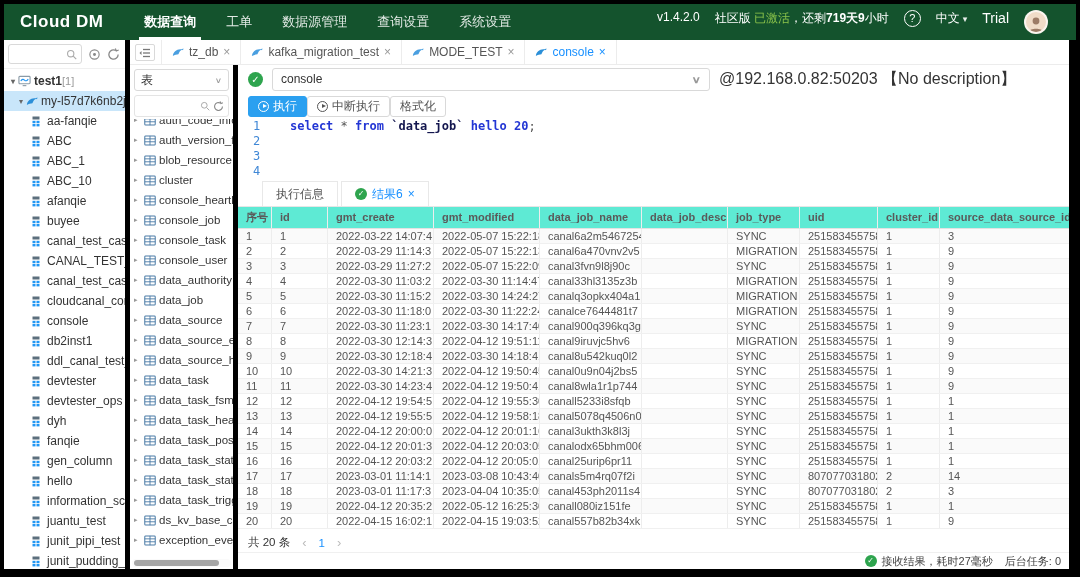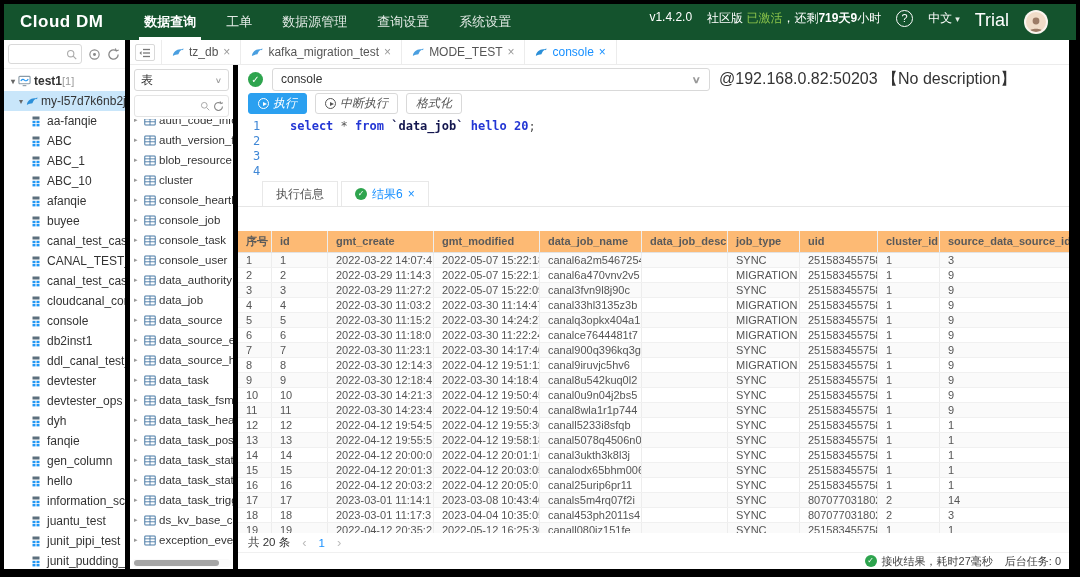--- a/index.html
+++ b/index.html
@@ -17,21 +17,21 @@
   .nav { display:flex; height:100%; }
   .nav-item { font-size:13px; line-height:36px; padding:0 15px; color:rgba(255,255,255,.88); cursor:pointer; position:relative; }
   .nav-item.active { font-weight:bold; color:#fff; }
   .nav-item.active::after { content:""; position:absolute; left:10px; right:10px; bottom:0; height:3px; background:#fff; }
   .topbar-right { margin-left:auto; display:flex; align-items:flex-start; gap:15px; padding-right:28px; font-size:12px; }
   .green-text { color:#8bc34a; }
   .edition b { font-weight:bold; }
   .help-circle { width:17px; height:17px; border:1px solid #fff; border-radius:50%; text-align:center; line-height:15px; font-size:11px; }
   .lang { display:flex; align-items:center; gap:3px; }
   .mini-caret { font-size:9px; opacity:.9; }
-  .user-name { font-size:18px; }
+  .user-name { font-size:14px; }
   .avatar { width:24px; height:24px; border-radius:50%; background:#f0dcc8; border:2px solid rgba(255,255,255,.7); overflow:hidden; display:flex; align-items:flex-end; justify-content:center; }
 
   
   .main { flex:1; display:flex; background:#000; gap:5px; min-height:0; padding-right:7px; }
 
   
   .tree-panel { width:121px; background:#fff; display:flex; flex-direction:column; flex-shrink:0; overflow:hidden; }
   .tree-search-row { display:flex; align-items:center; gap:4px; padding:4px 4px; border-bottom:1px solid #f0f0f0; }
   .tree-search { flex:1; min-width:0; height:20px; border:1px solid #d9d9d9; border-radius:3px; padding:0 16px 0 4px; font-size:11px; outline:none; }
   .tree-search-row .icon-btn { flex-shrink:0; }
@@ -72,21 +72,21 @@
 
   
   .content { flex:1; background:#fff; display:flex; flex-direction:column; min-width:0; }
   .console-row { height:28px; display:flex; align-items:center; gap:9px; padding:0 10px; flex-shrink:0; }
   .check-circle { width:15px; height:15px; border-radius:50%; background:#2ea44e; color:#fff; font-size:10px; line-height:15px; text-align:center; flex-shrink:0; }
   .check-circle.sm { width:12px; height:12px; font-size:8px; line-height:12px; }
   .console-select { width:438px; height:23px; border:1px solid #d9d9d9; border-radius:3px; display:flex; align-items:center; padding:0 8px; font-size:12px; color:#333; cursor:pointer; }
   .console-select .chev { margin-left:auto; color:#999; font-weight:bold; font-size:13px; transform:scaleY(.75); }
   .address { font-size:16px; color:#333; }
 
-  .toolbar { height:26px; display:flex; align-items:flex-start; gap:8px; padding:0 10px; flex-shrink:0;font-style:italic; }
+  .toolbar { height:26px; display:flex; align-items:center; padding:0 10px; flex-shrink:0; }
   .btn { height:21px; display:flex; align-items:center; gap:4px; padding:0 9px; font-size:12px; border-radius:3px; cursor:pointer; border:1px solid #d9d9d9; background:#fff; color:#555; }
   .btn.primary { background:#2ba0f0; border-color:#2ba0f0; color:#fff; }
   .play-ic { width:11px; height:11px; border:1px solid currentColor; border-radius:50%; position:relative; flex-shrink:0; }
   .play-ic::after { content:""; position:absolute; left:3.5px; top:2.5px; border-left:4px solid currentColor; border-top:2.5px solid transparent; border-bottom:2.5px solid transparent; }
 
   .editor { height:62px; display:flex; font-family:"DejaVu Sans Mono", monospace; font-size:12px; flex-shrink:0; }
   .gutter { width:52px; flex-shrink:0; color:#3f87d6; }
   .gutter div { height:15px; line-height:15px; padding-left:15px; }
   .code { flex:1; cursor:text; }
   .code-line { height:15px; line-height:15px; white-space:pre; }
@@ -95,21 +95,21 @@
   .num { color:#2336d4; font-weight:bold; }
   .op { color:#555; }
 
   .rtabs { height:26px; display:flex; align-items:stretch; padding-left:24px; border-bottom:1px solid #e6e6e6; flex-shrink:0; }
   .rtab { display:flex; align-items:center; gap:5px; padding:0 13px; font-size:12px; color:#555; border:1px solid #e8e8e8; border-bottom:none; background:#fff; cursor:pointer; margin-right:3px; }
   .rtab .blue { color:#1890ff; }
   .rtab .tclose { color:#1890ff; font-size:12px; }
 
   
   .grid { flex:1; overflow:hidden; font-size:11px; color:#555; min-height:0; }
-  .ghead { display:flex; height:22px; background:#fdba74; border-bottom:1px solid #e2e2e2; font-weight:bold; color:#5a5a5a;margin-top:24px; }
+  .ghead { display:flex; height:22px; background:#5eead4; border-bottom:1px solid #e2e2e2; font-weight:bold; color:#5a5a5a; }
   .ghead .c { line-height:21px; }
   .grow { display:flex; height:15px; border-bottom:1px solid #f0f0f0; }
   .grow .c { line-height:14px; }
   .gbody > div:nth-child(odd) { background:#fafafa; }
   .c { padding-left:8px; border-right:1px solid #ededed; overflow:hidden; white-space:nowrap; flex-shrink:0; }
   .c0{width:34px}.c1{width:56px}.c2{width:106px}.c3{width:106px}.c4{width:102px}
   .c5{width:86px}.c6{width:72px}.c7{width:78px}.c8{width:62px}.c9{flex:1;border-right:none}
 
   .pagination { height:19px; display:flex; align-items:center; gap:12px; padding-left:10px; font-size:11.5px; color:#333; flex-shrink:0; }
   .pg-arrow { color:#bbb; cursor:pointer; font-size:13px; }

